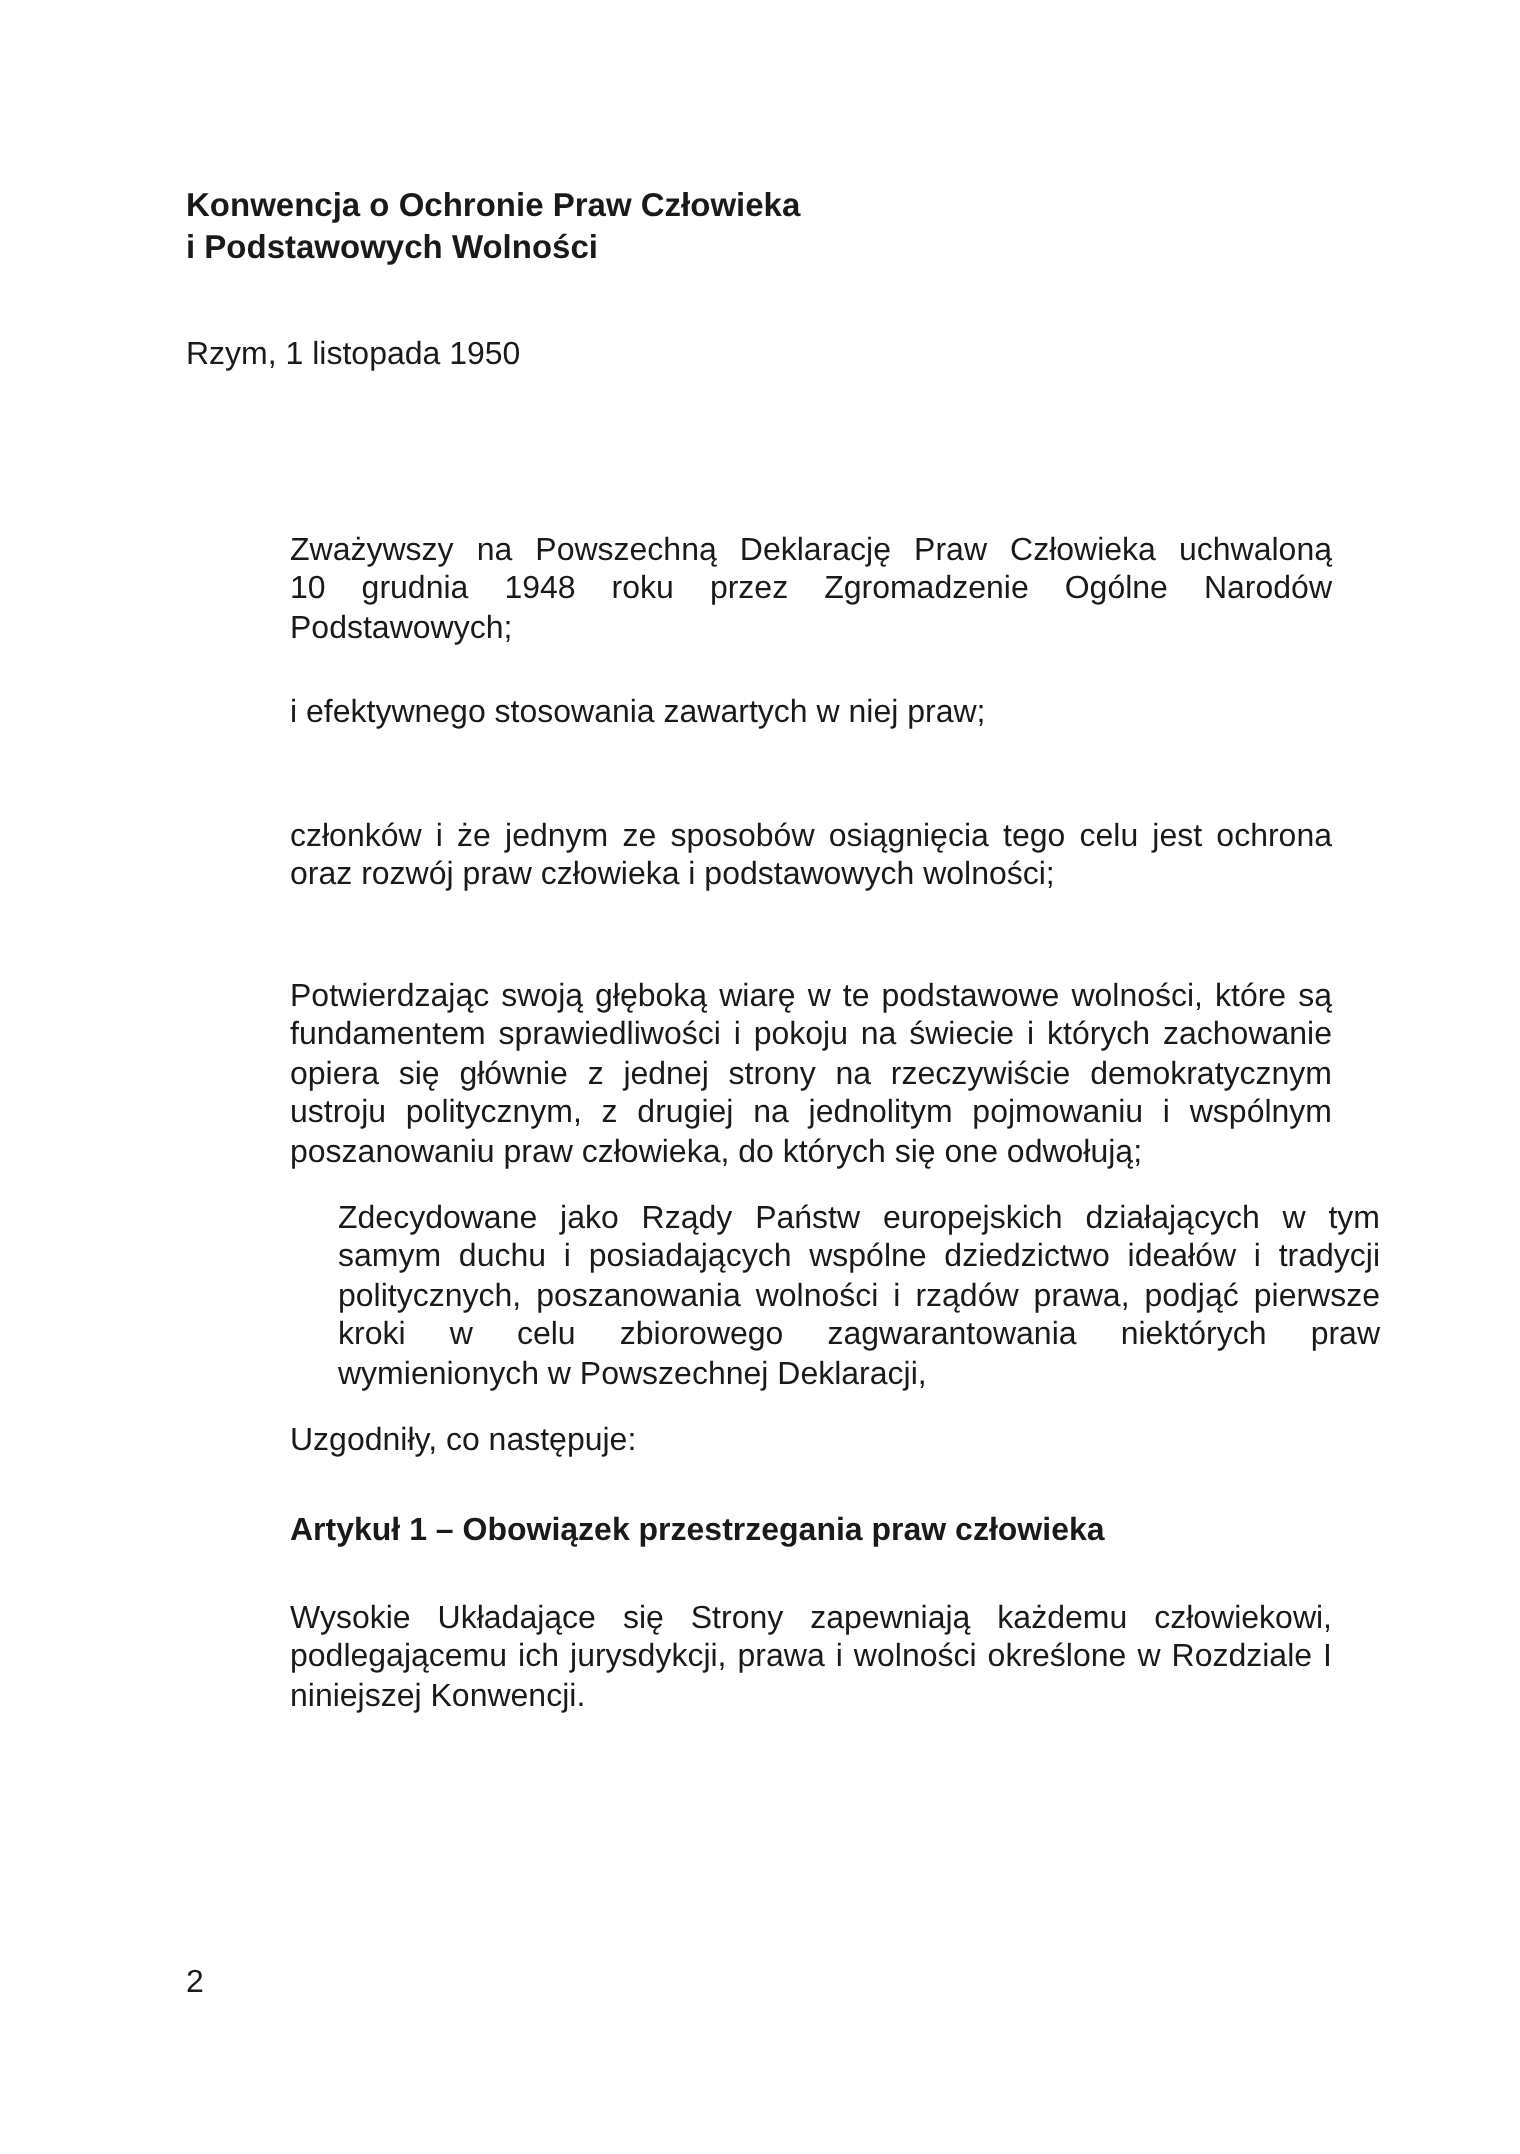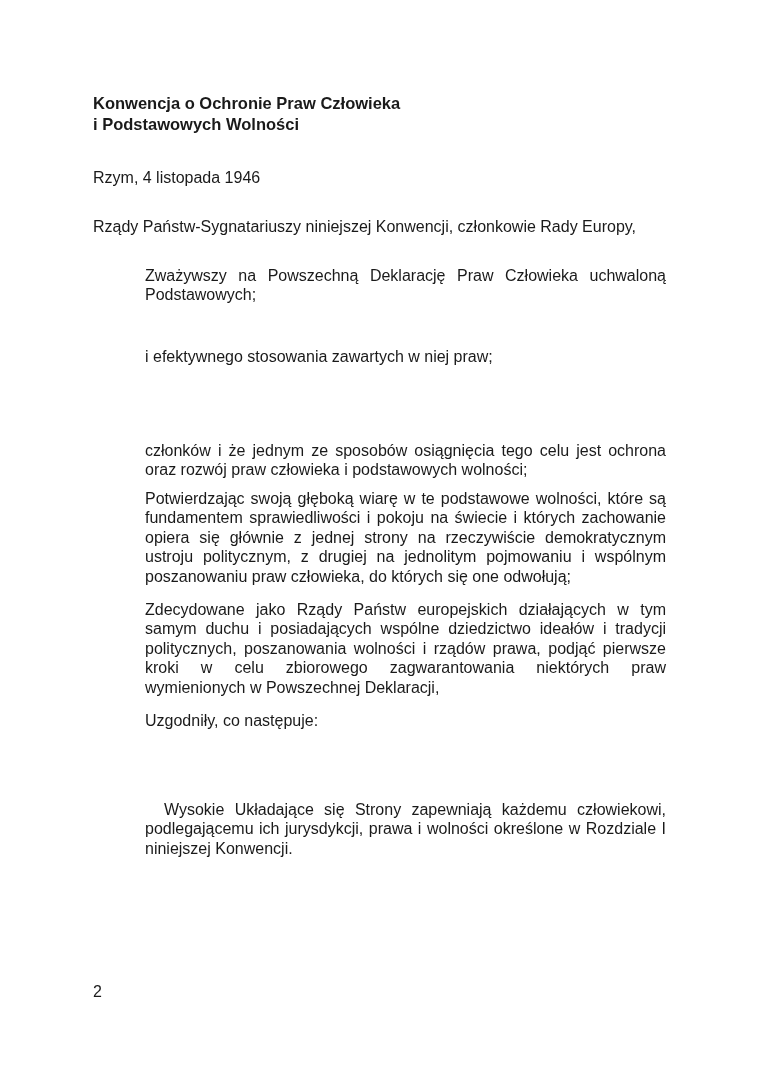--- a/index.html
+++ b/index.html
@@ -10,51 +10,51 @@
   .title div { white-space: nowrap; }
   .date { position: absolute; left: 93px; top: 168px; font-size: 16px; line-height: 20px; }
   .intro { position: absolute; left: 93px; top: 217px; font-size: 16px; line-height: 20px; white-space: nowrap; }
   .para { position: absolute; left: 145px; width: 521px; font-size: 16px; line-height: 19.4px; text-align: justify; }
   .para .ln { display: block; text-align: justify; text-align-last: justify; white-space: nowrap; }
   .para .ln.last { text-align-last: left; }
   .p1 { top: 266px; }
   .p2 { top: 347px; }
   .p3 { top: 409px; }
   .p4 { top: 489px; }
-  .p5 { top: 600px; }
+  .p5 { top: 600px; margin-left: 24px; }
   .agreed { position: absolute; left: 145px; top: 711px; font-size: 16px; line-height: 20px; }
   .article { position: absolute; left: 145px; top: 756px; font-size: 16px; font-weight: bold; line-height: 20px; white-space: nowrap; }
   .p6 { top: 800px; }
   .pagenum { position: absolute; left: 93px; top: 982px; font-size: 16px; line-height: 20px; }
 </style>
 </head>
 <body>
 
 <div class="page">
 
   <div class="title">
     <div>Konwencja o Ochronie Praw Człowieka</div>
     <div>i Podstawowych Wolności</div>
   </div>
 
-  <div class="date">Rzym, 4 listopada 1946</div>
+  <div class="date">Rzym, 1 listopada 1950</div>
 
-  <div class="intro">Rządy Państw-Sygnatariuszy niniejszej Konwencji, członkowie Rady Europy,</div>
 
   <div class="para p1">
     <span class="ln" style="white-space: normal;">Zważywszy na Powszechną Deklarację Praw Człowieka uchwaloną</span>
+    <span class="ln" style="white-space: normal;">10 grudnia 1948 roku przez Zgromadzenie Ogólne Narodów</span>
     <span class="ln last" style="white-space: normal;">Podstawowych;</span>
   </div>
 
   <div class="para p2">
     <span class="ln last" style="white-space: normal;">i efektywnego stosowania zawartych w niej praw;</span>
   </div>
 
   <div class="para p3">
-    <span class="ln" style="white-space: normal; margin-top: 32px;">członków i że jednym ze sposobów osiągnięcia tego celu jest ochrona</span>
+    <span class="ln" style="white-space: normal;">członków i że jednym ze sposobów osiągnięcia tego celu jest ochrona</span>
     <span class="ln last" style="white-space: normal;">oraz rozwój praw człowieka i podstawowych wolności;</span>
   </div>
 
   <div class="para p4">
     <span class="ln" style="white-space: normal;">Potwierdzając swoją głęboką wiarę w te podstawowe wolności, które są</span>
     <span class="ln" style="white-space: normal;">fundamentem sprawiedliwości i pokoju na świecie i których zachowanie</span>
     <span class="ln" style="white-space: normal;">opiera się głównie z jednej strony na rzeczywiście demokratycznym</span>
     <span class="ln" style="white-space: normal;">ustroju politycznym, z drugiej na jednolitym pojmowaniu i wspólnym</span>
     <span class="ln last" style="white-space: normal;">poszanowaniu praw człowieka, do których się one odwołują;</span>
   </div>
@@ -62,21 +62,22 @@
   <div class="para p5">
     <span class="ln" style="white-space: normal;">Zdecydowane jako Rządy Państw europejskich działających w tym</span>
     <span class="ln" style="white-space: normal;">samym duchu i posiadających wspólne dziedzictwo ideałów i tradycji</span>
     <span class="ln" style="white-space: normal;">politycznych, poszanowania wolności i rządów prawa, podjąć pierwsze</span>
     <span class="ln" style="white-space: normal;">kroki w celu zbiorowego zagwarantowania niektórych praw</span>
     <span class="ln last" style="white-space: normal;">wymienionych w Powszechnej Deklaracji,</span>
   </div>
 
   <div class="agreed">Uzgodniły, co następuje:</div>
 
+  <div class="article">Artykuł 1 – Obowiązek przestrzegania praw człowieka</div>
 
   <div class="para p6">
-    <span class="ln" style="white-space: normal; margin-left: 19px;">Wysokie Układające się Strony zapewniają każdemu człowiekowi,</span>
+    <span class="ln" style="white-space: normal;">Wysokie Układające się Strony zapewniają każdemu człowiekowi,</span>
     <span class="ln" style="white-space: normal;">podlegającemu ich jurysdykcji, prawa i wolności określone w Rozdziale I</span>
     <span class="ln last" style="white-space: normal;">niniejszej Konwencji.</span>
   </div>
 
   <div class="pagenum">2</div>
 </div>
 
 </body></html>

